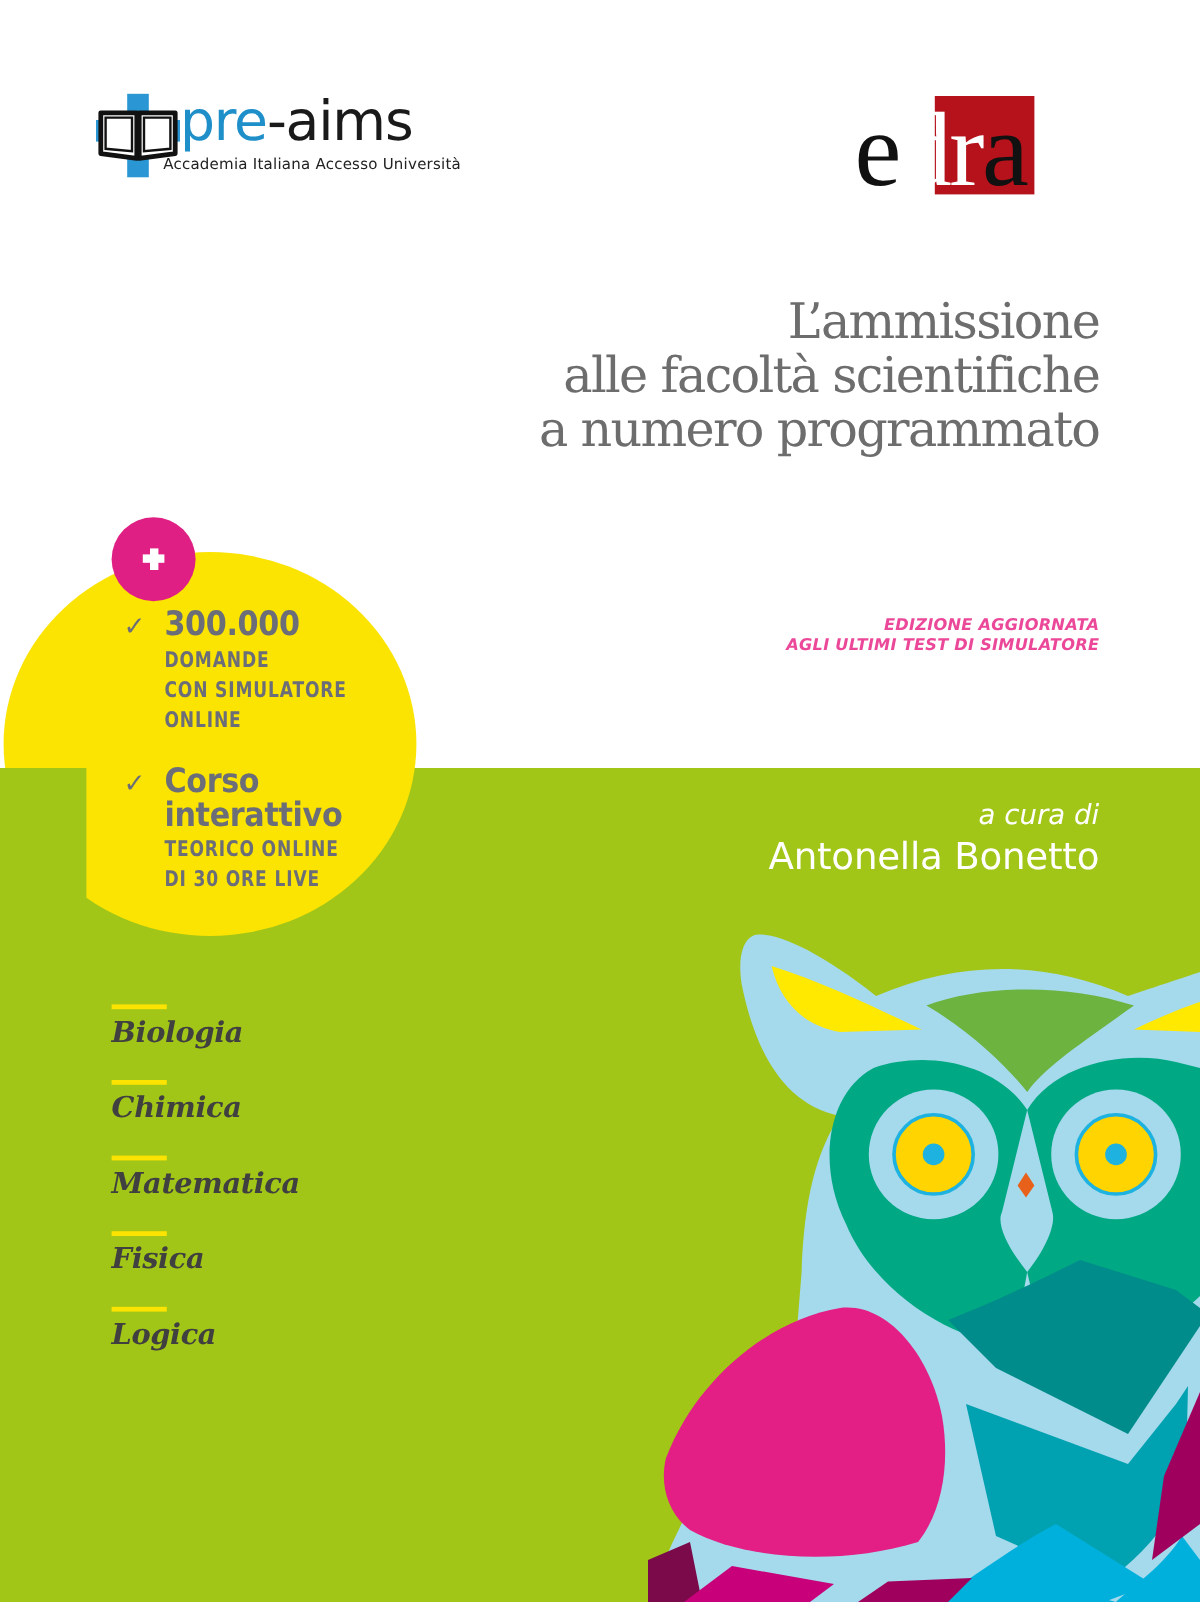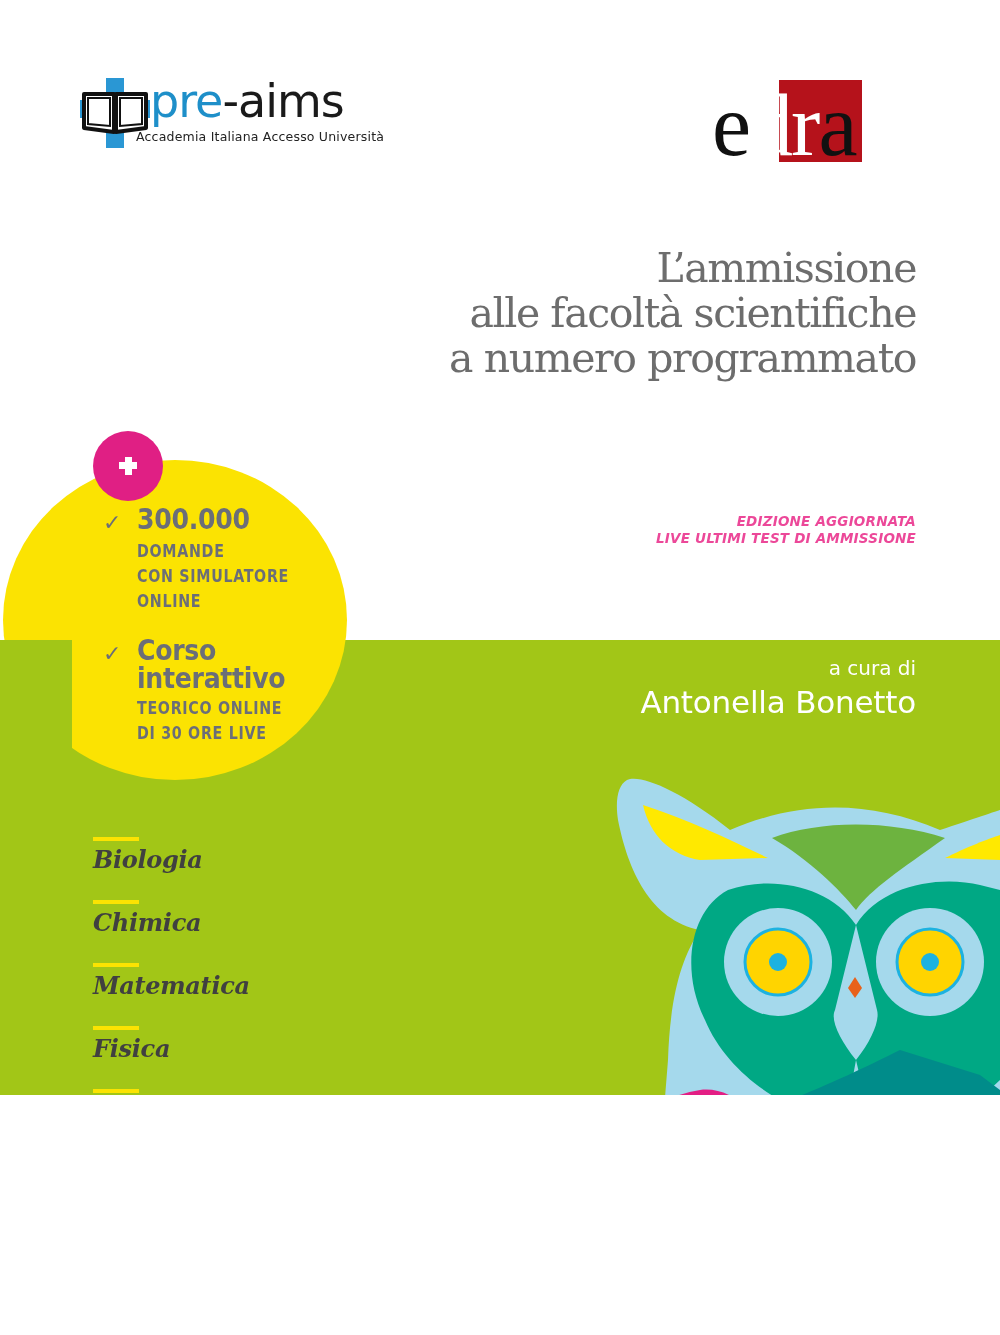--- a/index.html
+++ b/index.html
@@ -1,17 +1,17 @@
 <!DOCTYPE html>
 <html><head>
 <meta charset="utf-8">
 <style>
   * { box-sizing: border-box; margin: 0; padding: 0; }
   html, body { width: 1000px; height: 1335px; overflow: hidden; background: #ffffff; }
-  .cover { position: relative; width: 1000px; height: 1095px; background: #ffffff; overflow: hidden; }
+  .cover { position: relative; width: 1000px; height: 1335px; background: #ffffff; overflow: hidden; }
 
   
   .green-band { position: absolute; left: 0; top: 640px; width: 1000px; height: 695px; background: #a2c617; }
 
   
   .promo-circle { position: absolute; left: 3px; top: 460px; width: 344px; height: 320px; border-radius: 50%; background: #fbe302; z-index: 2; }
   .green-notch { position: absolute; left: 0; top: 640px; width: 72px; height: 160px; background: #a2c617; z-index: 3; }
   .plus-badge { position: absolute; left: 93px; top: 431px; width: 70px; height: 70px; border-radius: 50%; background: #e01f84; z-index: 4; }
   .plus-badge .h { position: absolute; left: 26px; top: 31px; width: 18px; height: 7px; background: #fff; }
   .plus-badge .v { position: absolute; left: 31.5px; top: 26px; width: 7px; height: 18px; background: #fff; }
@@ -34,21 +34,21 @@
   .edra-word .dr { color: #ffffff; }
 
   
   .title { position: absolute; right: 84px; top: 246px; text-align: right; font-family: "DejaVu Serif", "Liberation Serif", serif; color: #6d6d6d; }
   .title .l { font-size: 41px; line-height: 45px; letter-spacing: -1.4px; white-space: nowrap; }
   .title .b { font-size: 42px; line-height: 50px; font-weight: bold; letter-spacing: -1px; white-space: nowrap; }
 
   .edition { position: absolute; right: 84px; top: 513px; text-align: right; font-family: "DejaVu Sans", sans-serif; font-style: italic; font-weight: bold; font-size: 13.5px; line-height: 17px; color: #ec4899; letter-spacing: 0.2px; }
 
   .author-block { position: absolute; right: 84px; top: 654px; text-align: right; color: #ffffff; font-family: "DejaVu Sans", sans-serif; z-index: 6; }
-  .author-block .cura { font-size: 20px; line-height: 28px; }
+  .author-block .cura { font-size: 23px; font-style: italic; line-height: 28px; margin-top: 12px; }
   .author-block .name { font-size: 31px; line-height: 40px; letter-spacing: -0.2px; }
 
   .subjects { position: absolute; left: 93px; top: 837px; z-index: 6; }
   .subject { position: relative; height: 63px; }
   .subject .bar { position: absolute; left: 0; top: 0; width: 46px; height: 4px; background: #fbe302; }
   .subject .lbl { position: absolute; left: 0; top: 8px; font-family: "DejaVu Serif", "Liberation Serif", serif; font-style: italic; font-weight: bold; font-size: 24px; color: #404040; white-space: nowrap; letter-spacing: -0.3px; }
 
   .owl { position: absolute; left: 500px; top: 760px; width: 500px; height: 575px; z-index: 4; }
 </style>
 </head>
@@ -77,21 +77,21 @@
   </div>
 
   <div class="title">
     <div class="l">L’ammissione</div>
     <div class="l">alle facoltà scientifiche</div>
     <div class="l">a numero programmato</div>
   </div>
 
   <div class="edition">
     <div>EDIZIONE AGGIORNATA</div>
-    <div>LIVE ULTIMI TEST DI AMMISSIONE</div>
+    <div>AGLI ULTIMI TEST DI SIMULATORE</div>
   </div>
 
   <div class="promo-circle"></div>
   <div class="green-notch"></div>
   <div class="plus-badge">
     <span class="h"></span>
       <span class="v"></span>
   </div>
 
   <div class="promo-text" style="left:103px; top:506px;">

